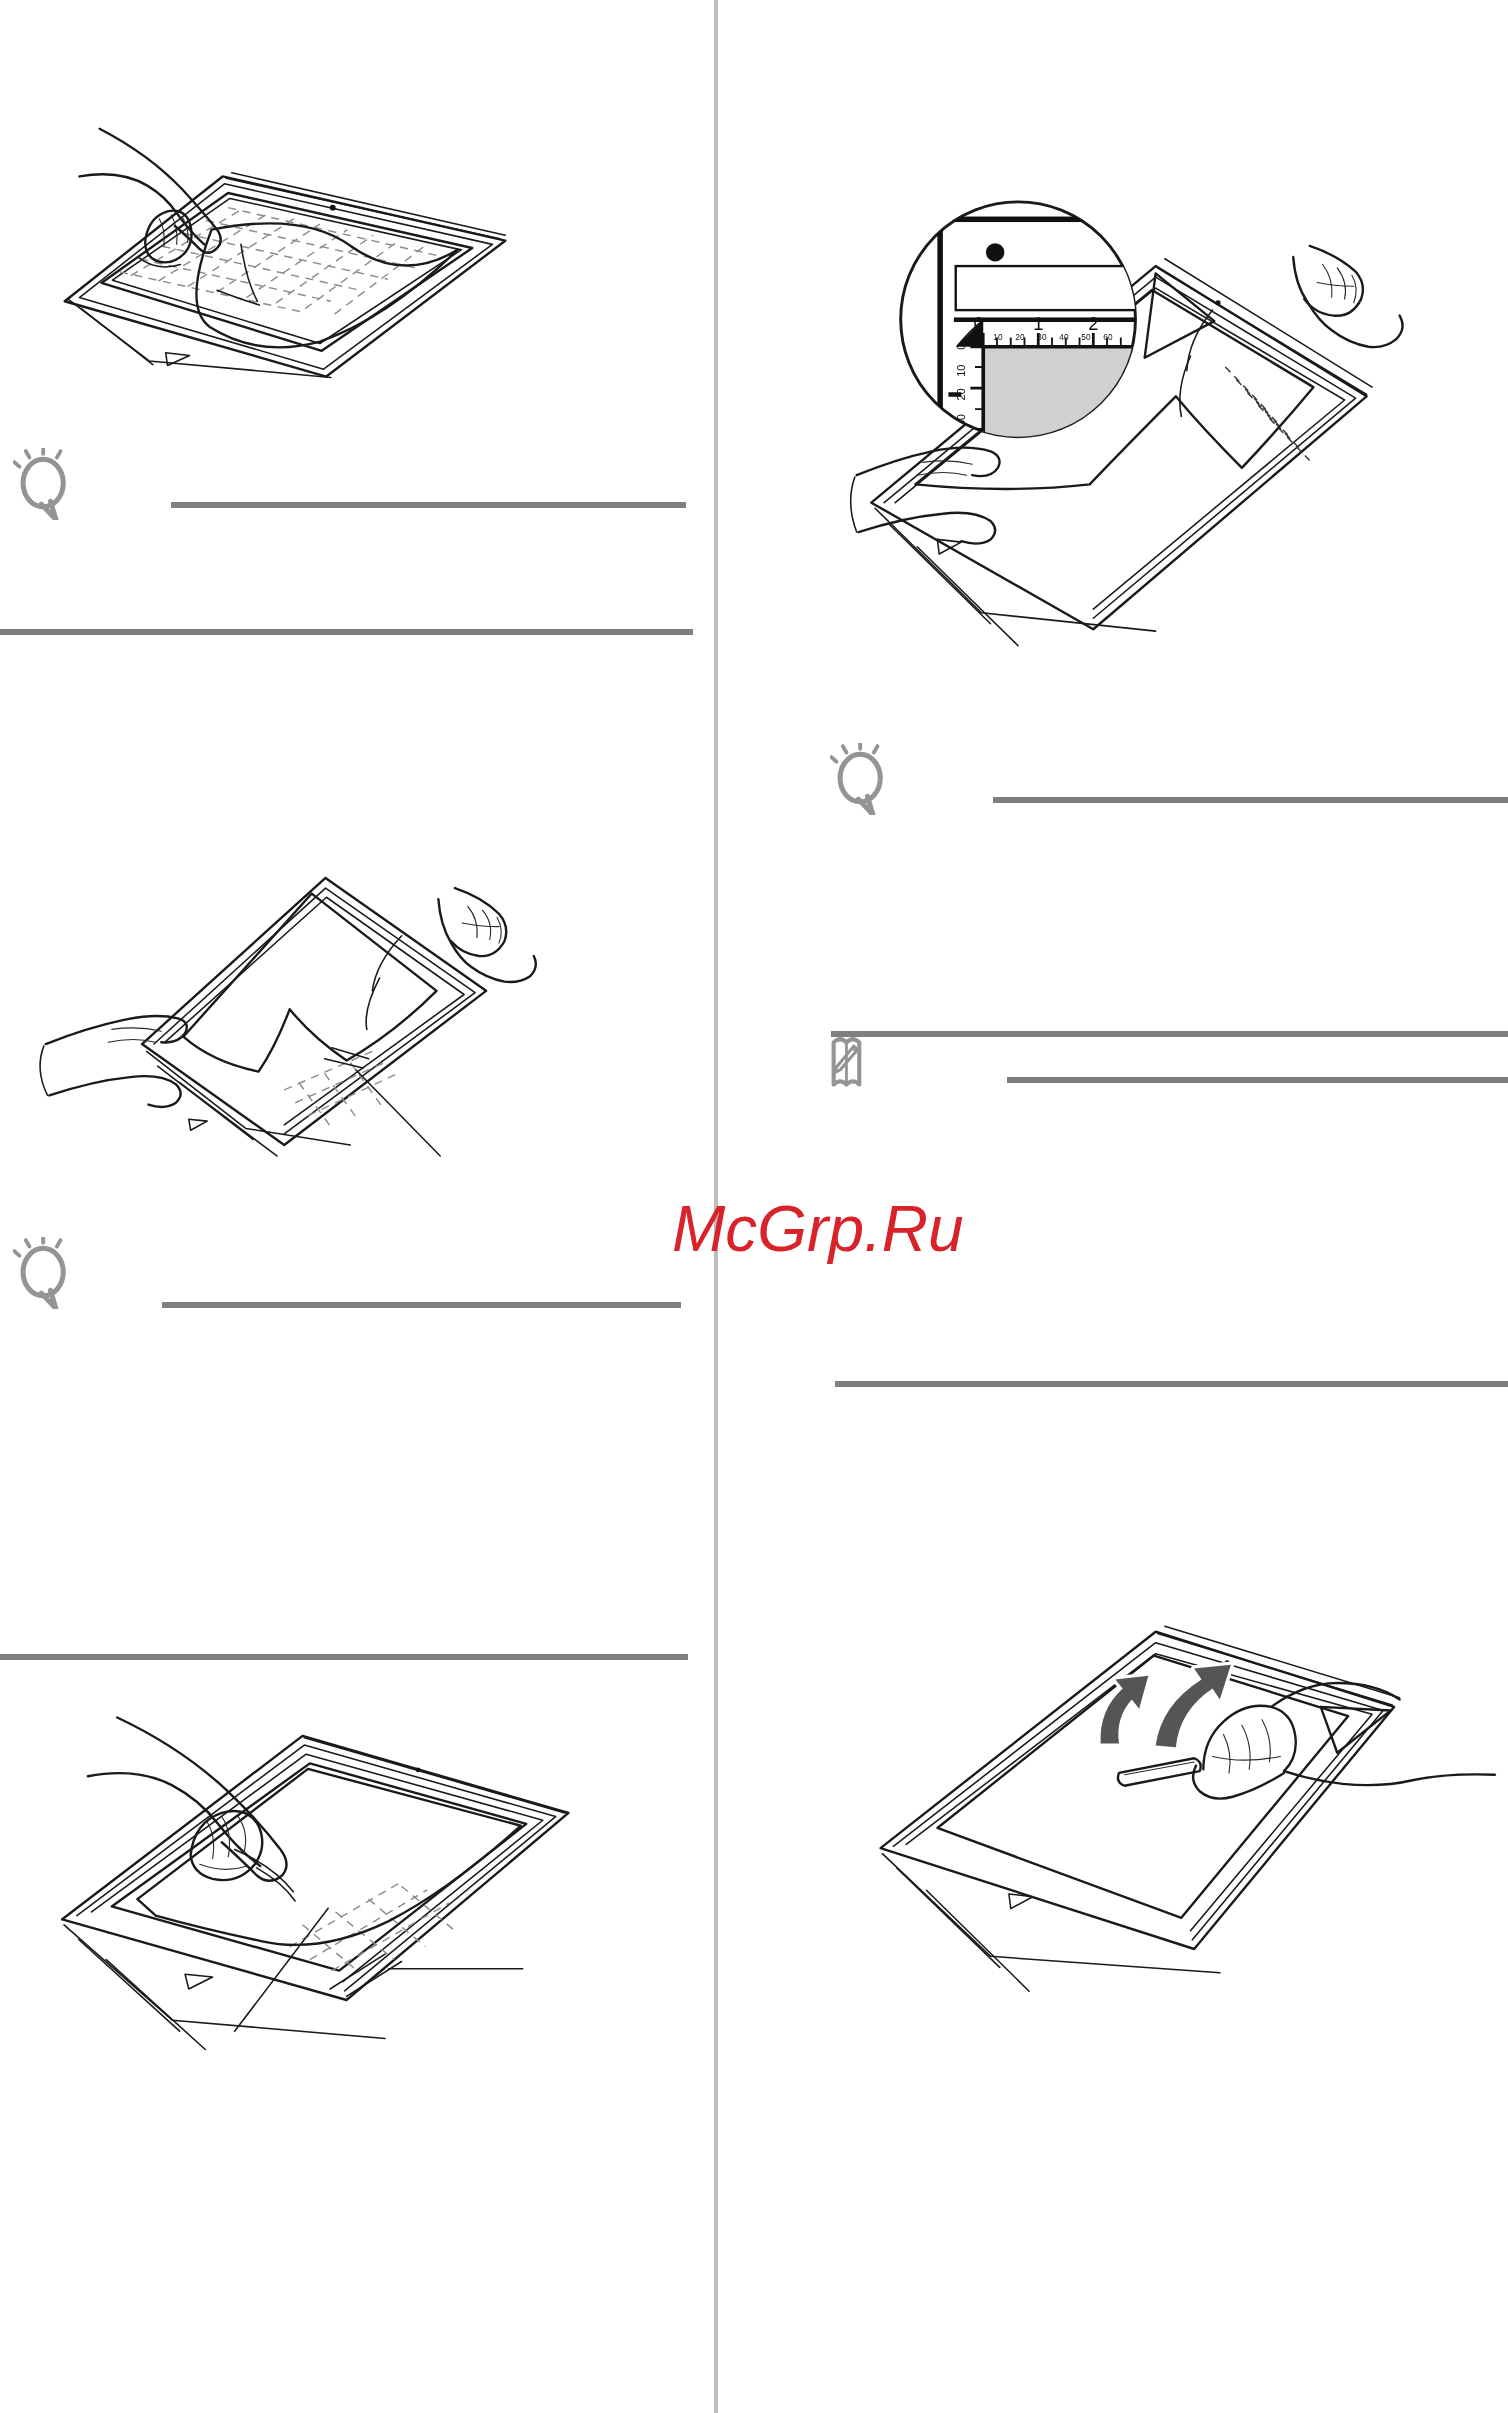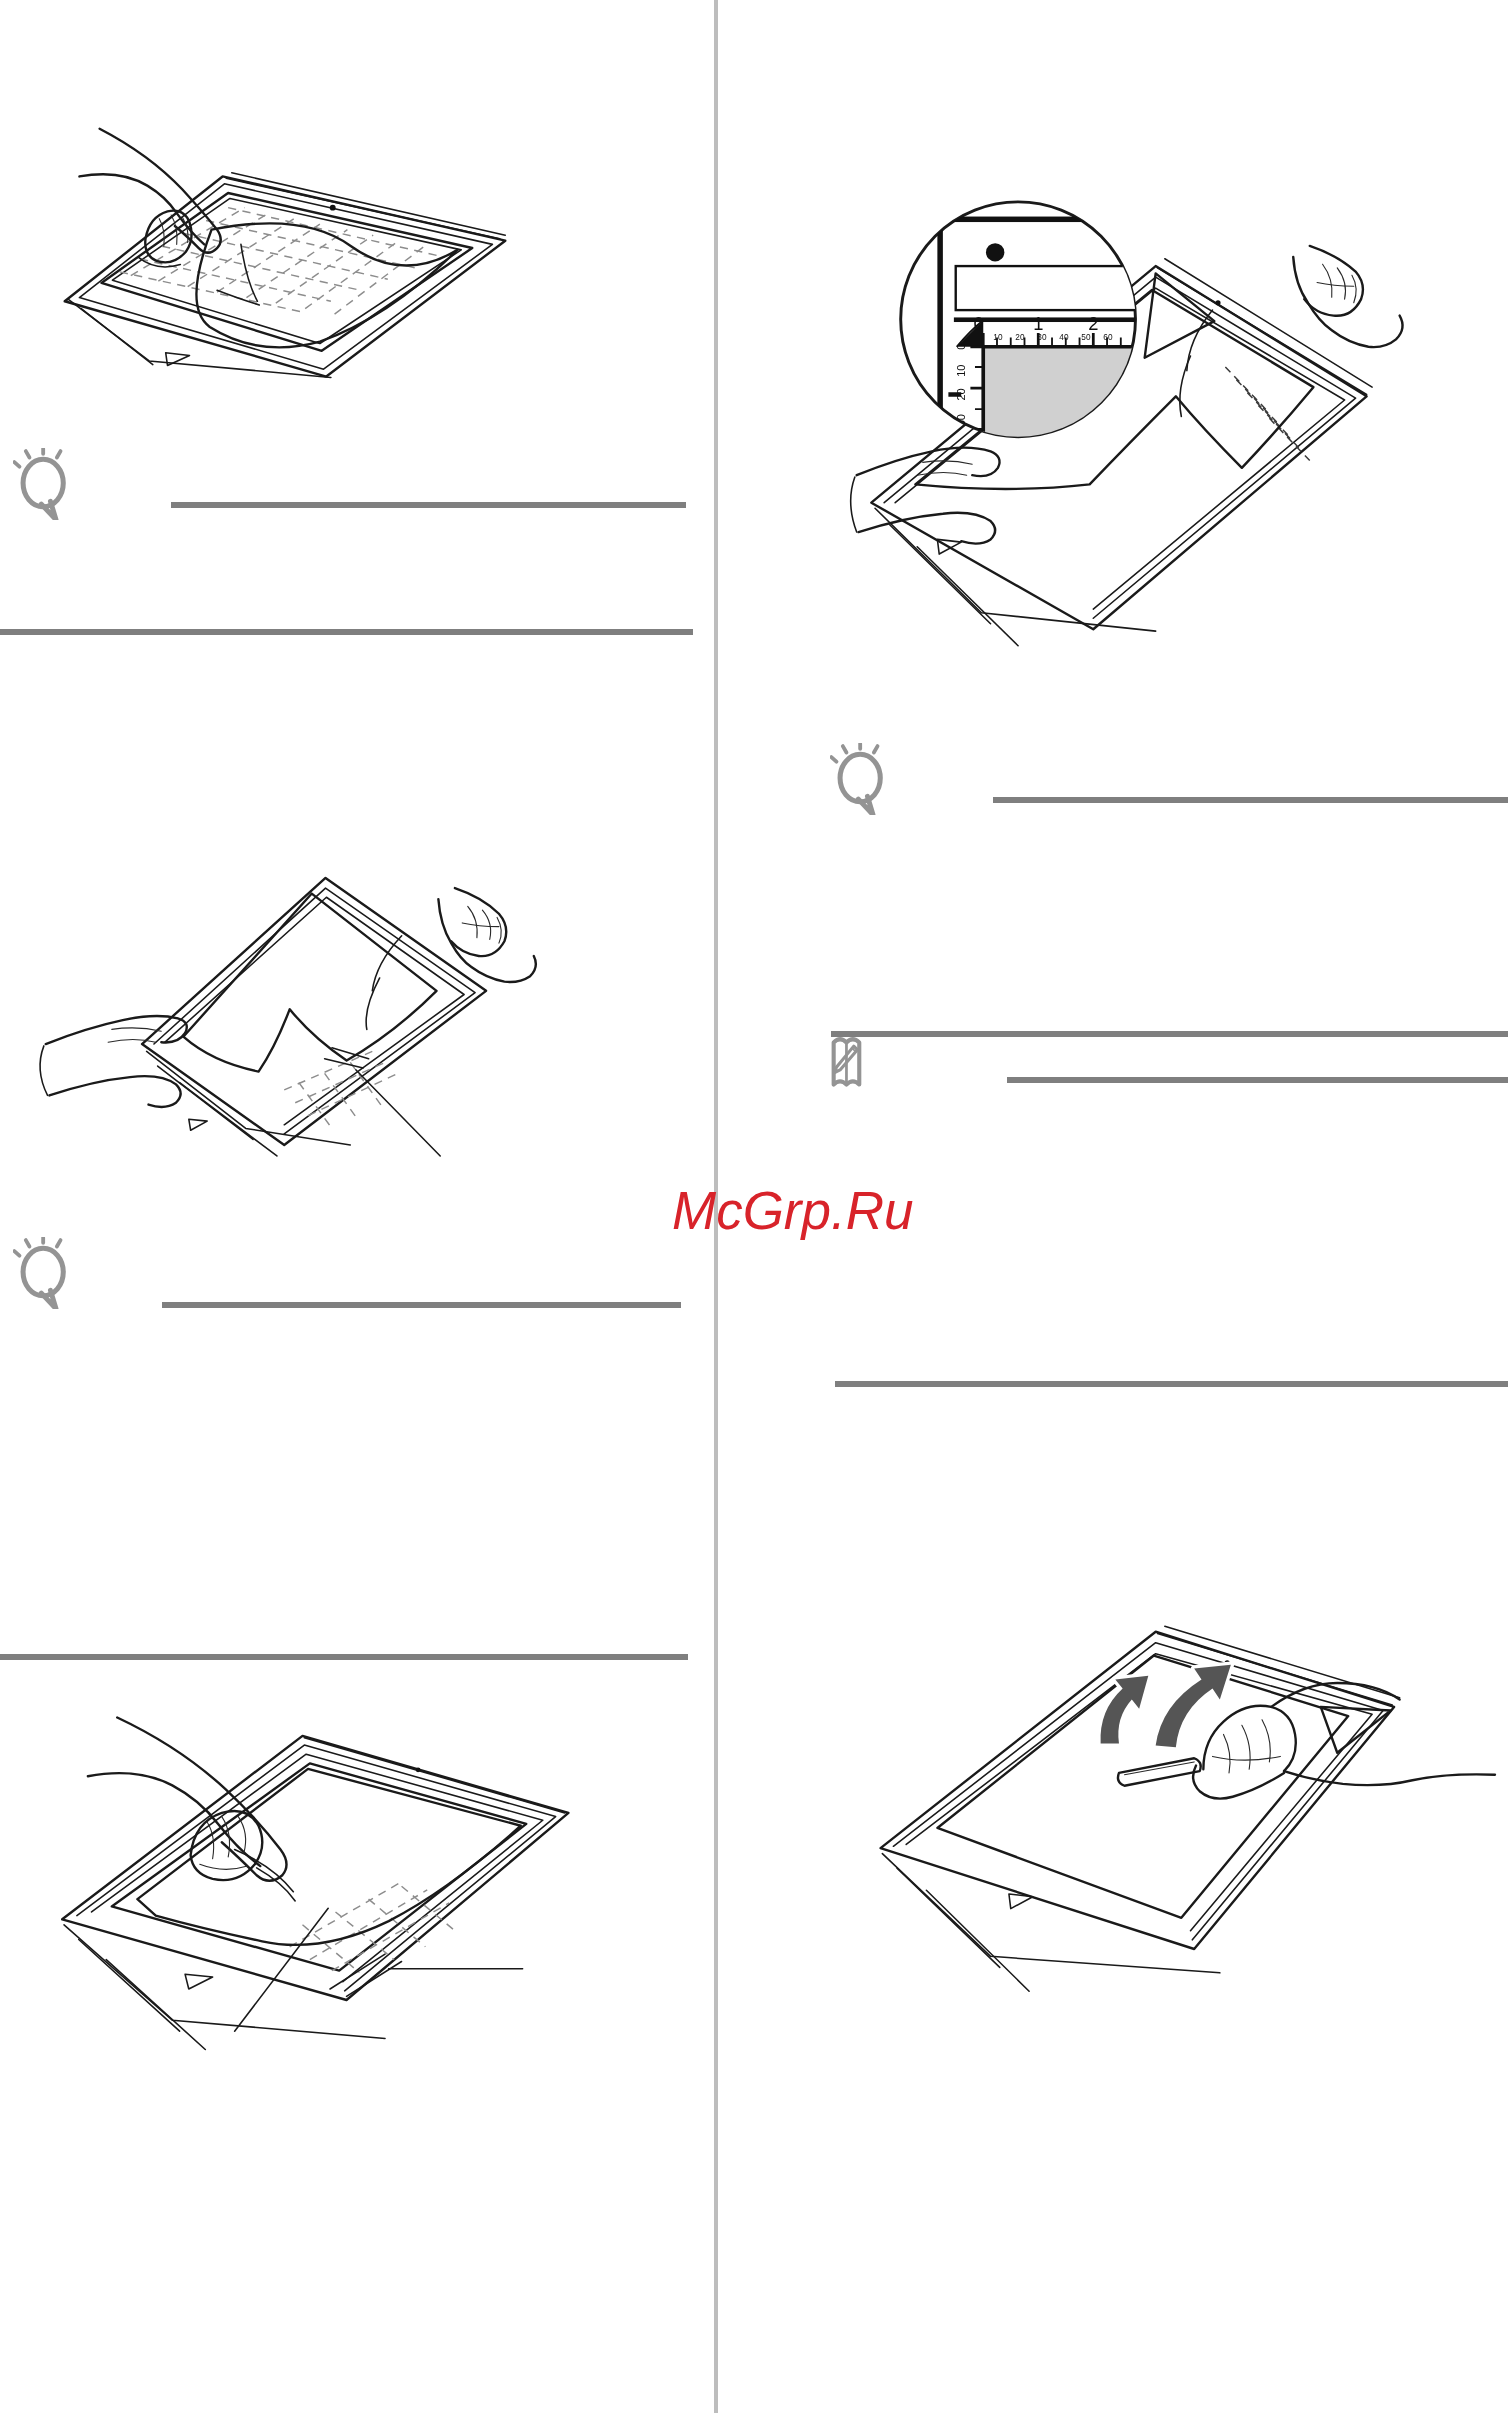--- a/index.html
+++ b/index.html
@@ -32,23 +32,24 @@
   .figure{position:absolute;}
   .figure svg{display:block;overflow:visible;}
 
   
   .watermark{
     position:absolute;
     color:#d8232a;
     font-family:"Liberation Sans", sans-serif;
     font-style:italic;
     font-weight:normal;
-    font-size:53px;
+    font-size:64px;
     letter-spacing:0px;
     white-space:nowrap;
+    margin-top:12px;
   }
 
   
   .ln{fill:none;stroke:#1a1a1a;stroke-width:2.6;stroke-linecap:round;stroke-linejoin:round;}
   .ln-thin{fill:none;stroke:#1a1a1a;stroke-width:1.7;stroke-linecap:round;stroke-linejoin:round;}
   .ln-hair{fill:none;stroke:#2a2a2a;stroke-width:1.2;stroke-linecap:round;stroke-linejoin:round;}
   .dash{fill:none;stroke:#8d8d8d;stroke-width:1.6;stroke-dasharray:9 7;}
   .dash-dk{fill:none;stroke:#3a3a3a;stroke-width:1.6;stroke-dasharray:8 6;}
   .fblack{fill:#111111;}
   .icon-ln{fill:none;stroke:#949494;stroke-width:5.5;stroke-linecap:round;stroke-linejoin:round;}

